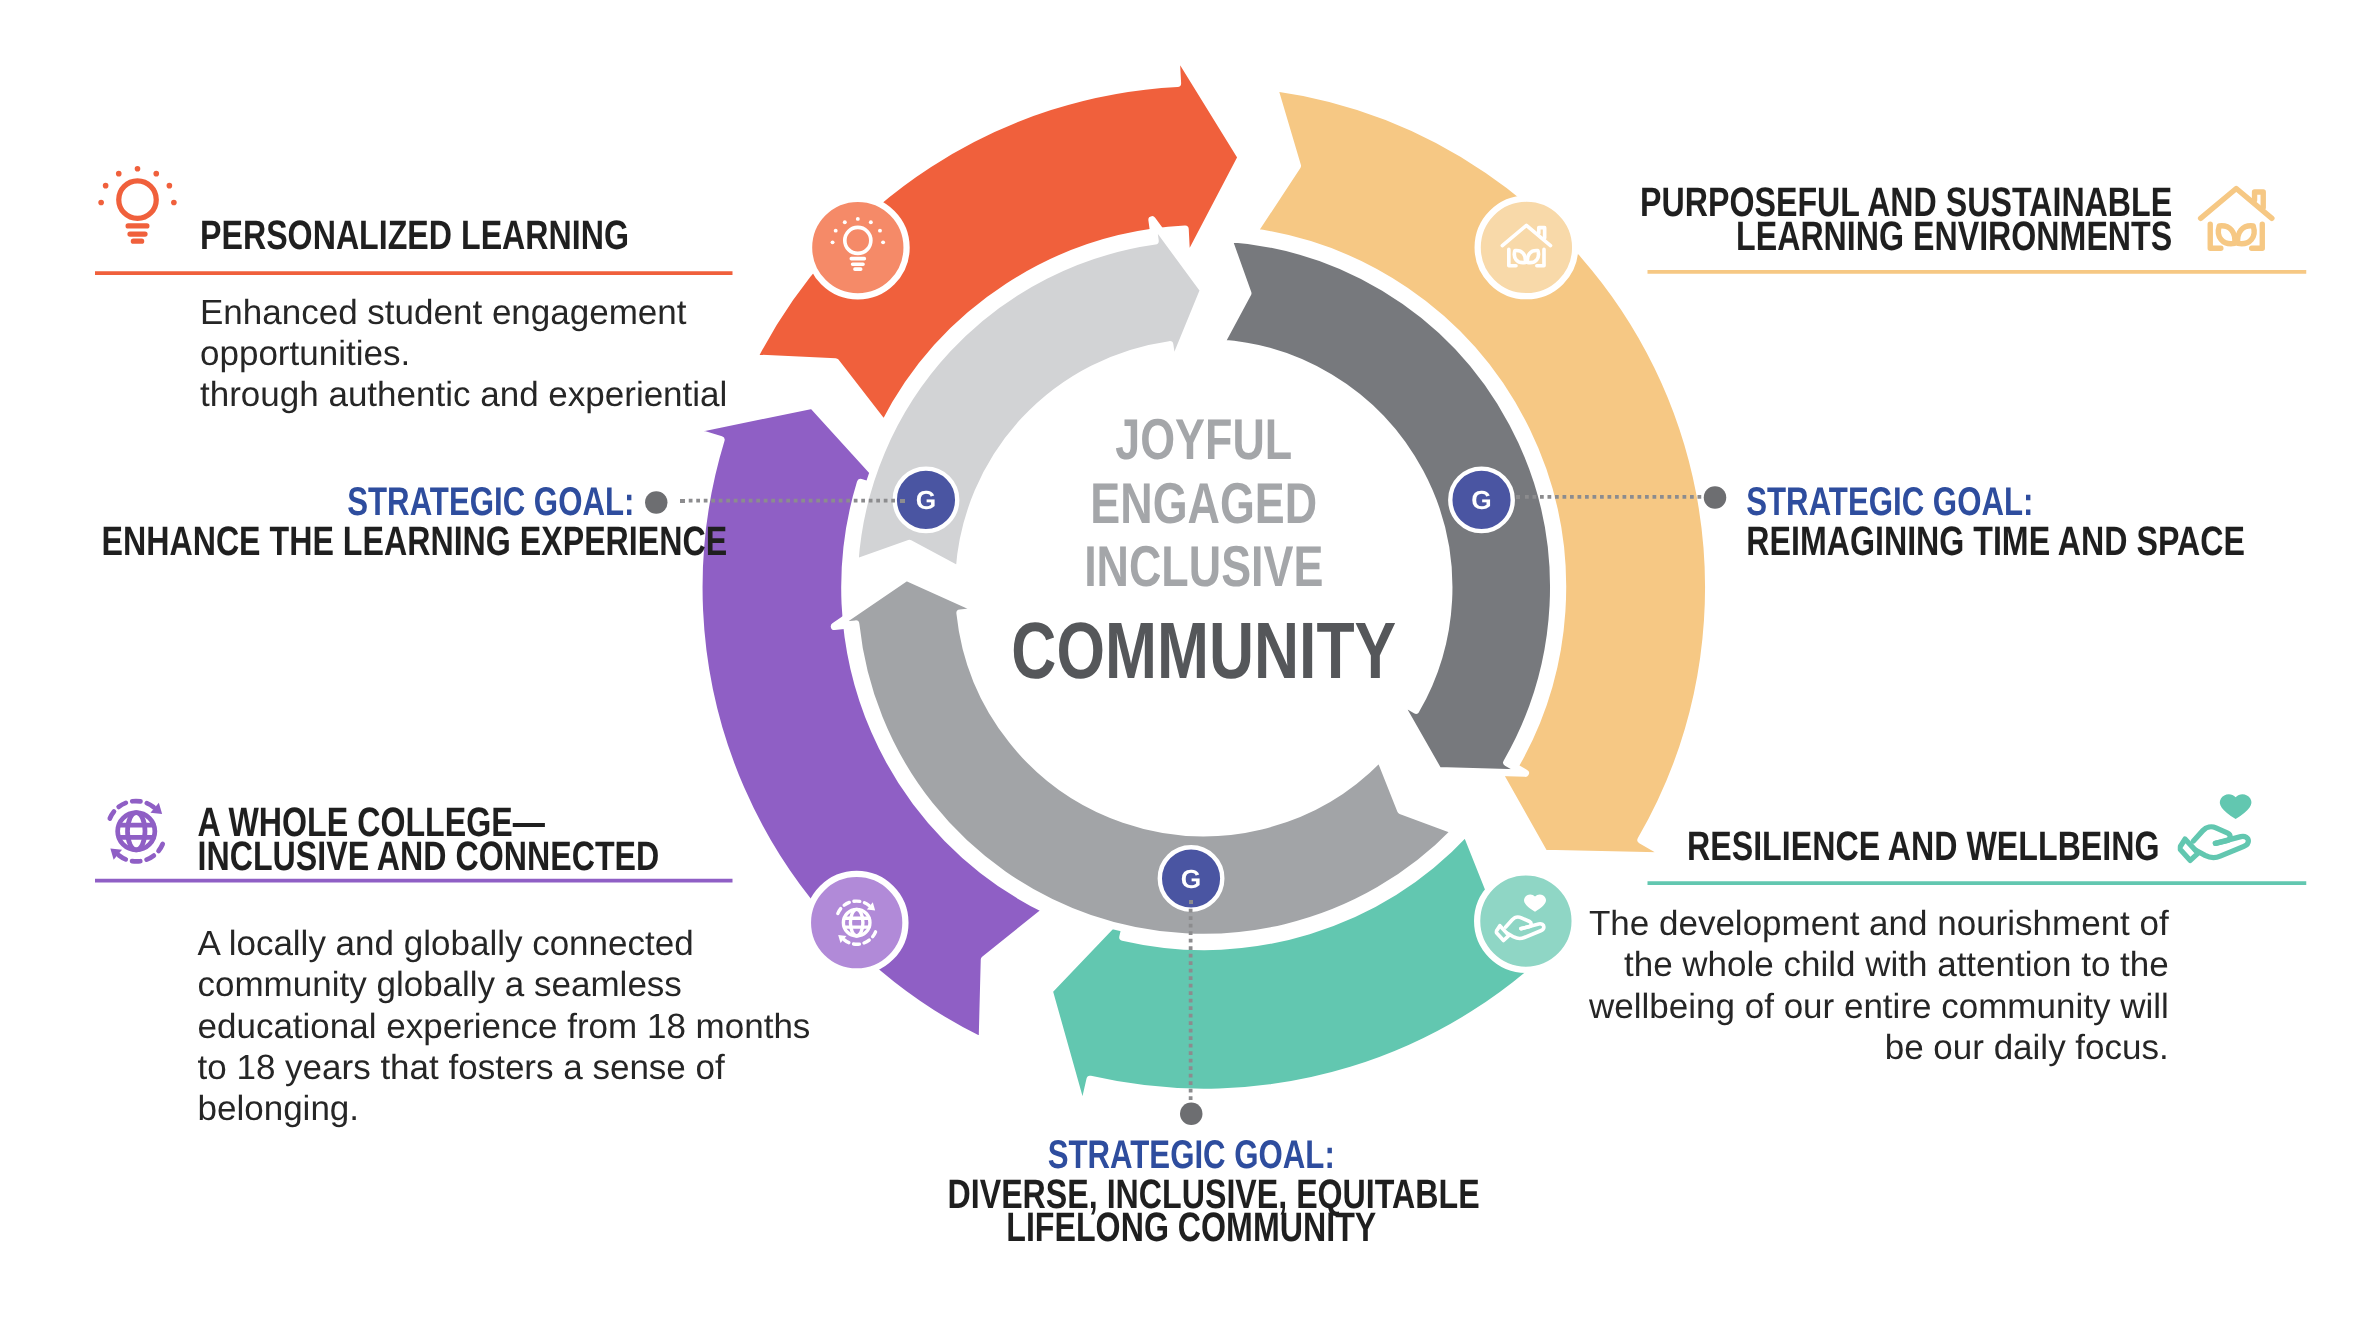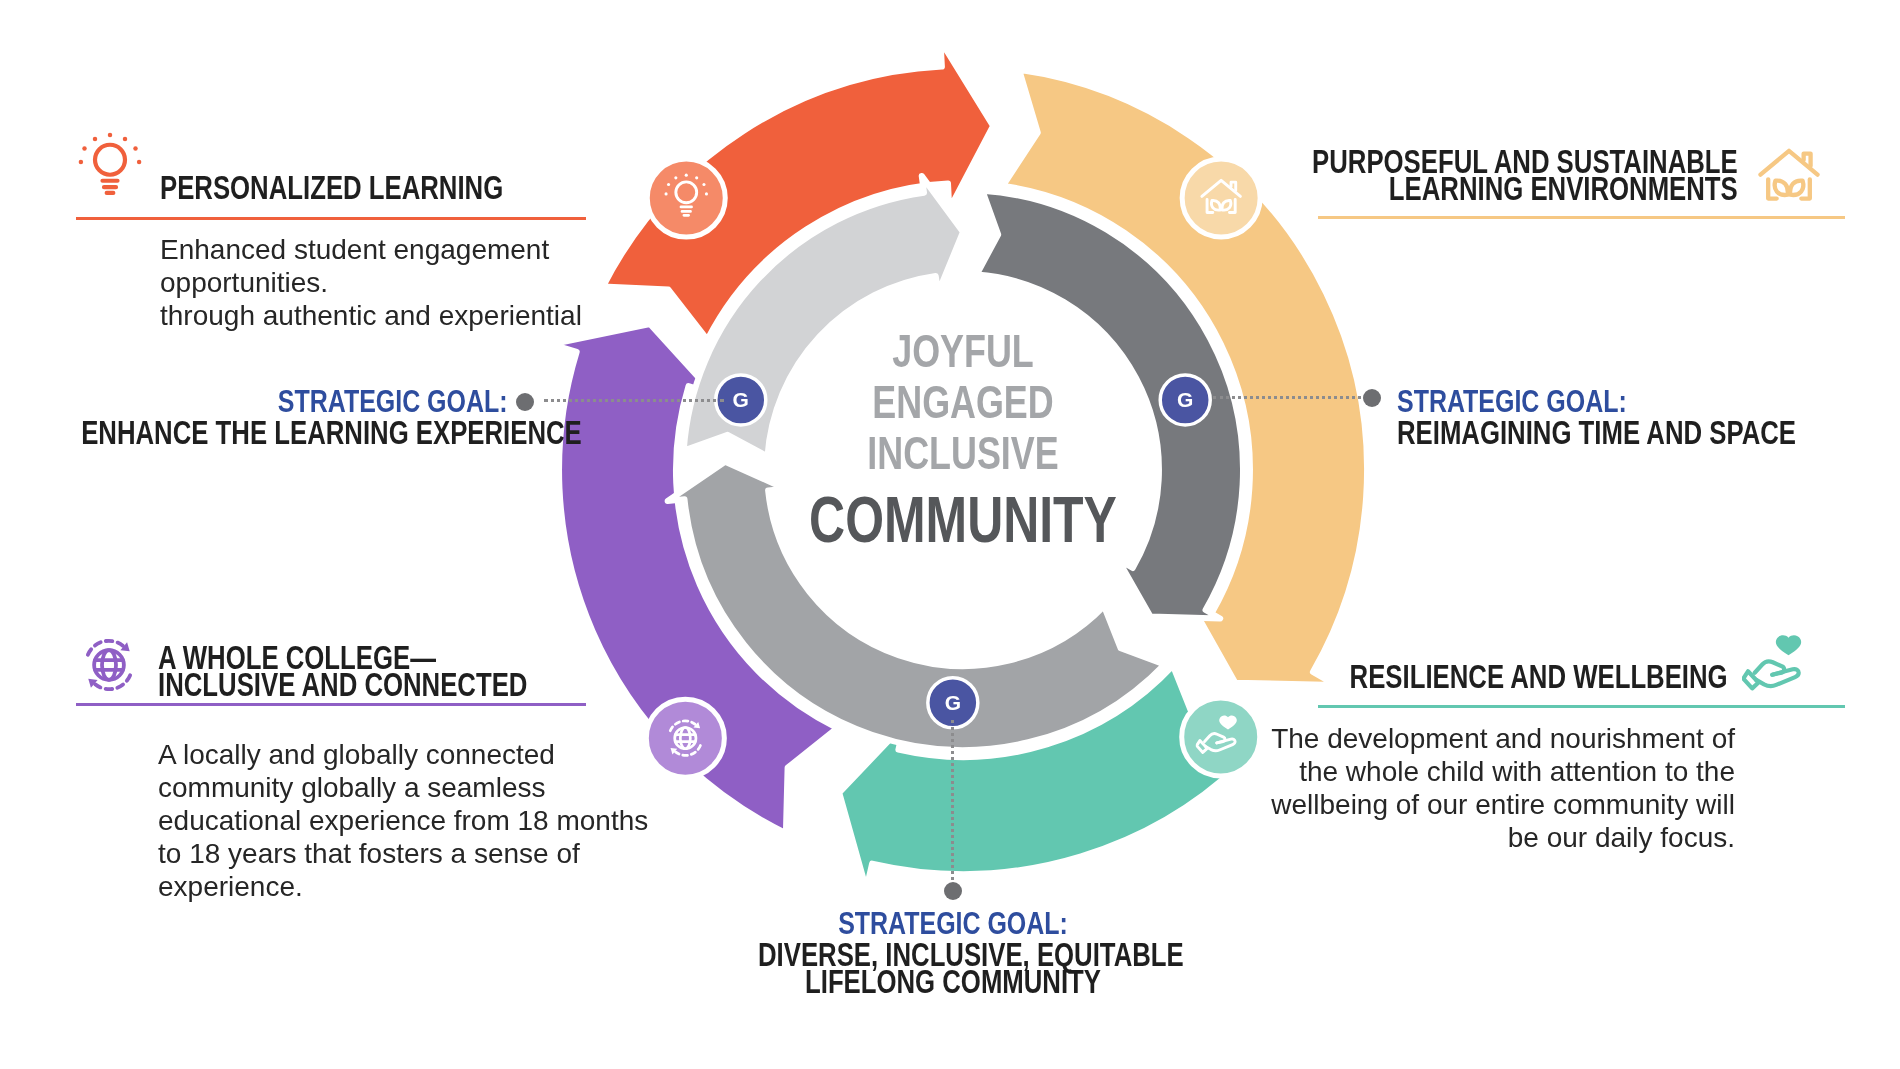--- a/index.html
+++ b/index.html
@@ -160,21 +160,21 @@
   <div class="abs cond sec-title o-left" style="left:158px;top:644px;">
     <div>A WHOLE COLLEGE—</div>
     <div>INCLUSIVE AND CONNECTED</div>
   </div>
   <div class="abs rule" style="left:76px;top:703px;width:510px;background:var(--purple);"></div>
   <div class="abs body-text" style="left:158px;top:722px;margin-top:16px;">
     <div>A locally and globally connected</div>
     <div>community globally a seamless</div>
     <div>educational experience from 18 months</div>
     <div>to 18 years that fosters a sense of</div>
-    <div>experience.</div>
+    <div>belonging.</div>
   </div>
 
   <div class="abs cond sec-title o-right" style="right:172px;top:663px;">
     <div>RESILIENCE AND WELLBEING</div>
   </div>
   <svg class="abs side-icon" style="left:1742px;top:630px;color:var(--teal);" width="72" height="72" viewBox="0 0 48 48">
       <use href="#i-handheart"></use>
     </svg>
   <div class="abs rule" style="left:1318px;top:705px;width:527px;background:var(--teal);"></div>
   <div class="abs body-text" style="right:165px;top:722px;text-align:right;">

